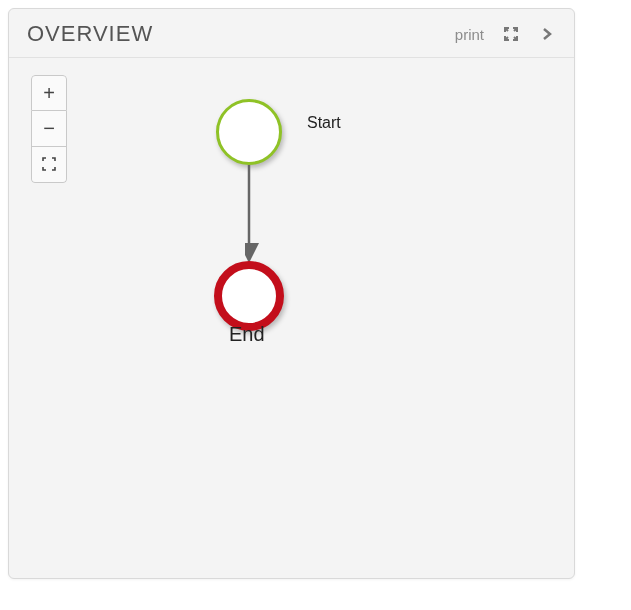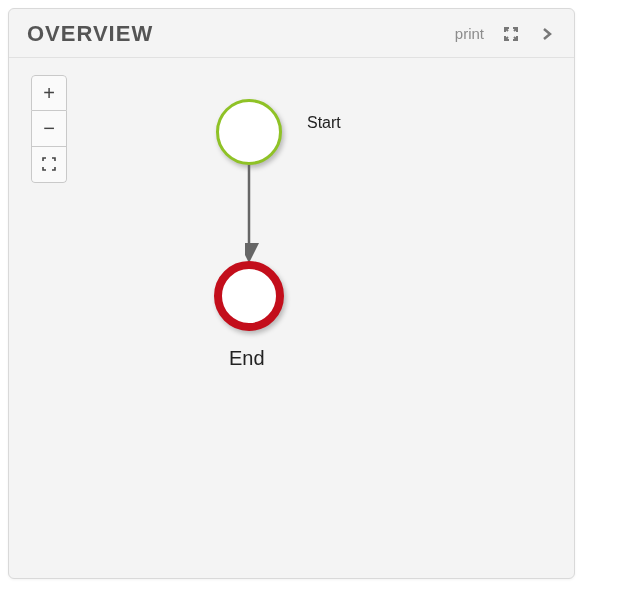--- a/index.html
+++ b/index.html
@@ -21,26 +21,27 @@
     }
     .panel-header {
       display: flex;
       align-items: center;
       justify-content: space-between;
       padding: 12px 18px 10px 18px;
       border-bottom: 1px solid #e1e1e1;
     }
     .panel-title {
       font-size: 22px;
-      font-weight: 700;
+      font-weight: 400;
       letter-spacing: 1px;
       color: #555;
     }
     .panel-actions {
       display: flex;
+      align-items: center;
       gap: 18px;
     }
     .print-link {
       font-size: 15px;
       color: #8c8c8c;
       cursor: pointer;
     }
     .icon-btn {
       width: 18px;
       height: 18px;
@@ -106,21 +107,21 @@
     }
     .label-start {
       position: absolute;
       top: 55px;
       left: 298px;
       font-size: 16px;
       color: #222;
     }
     .label-end {
       position: absolute;
-      top: 288px;
+      top: 264px;
       left: 220px;
       font-size: 20px;
       color: #222;
     }
     .arrow {
       position: absolute;
       top: 106px;
       left: 236px;
     }
   </style>

